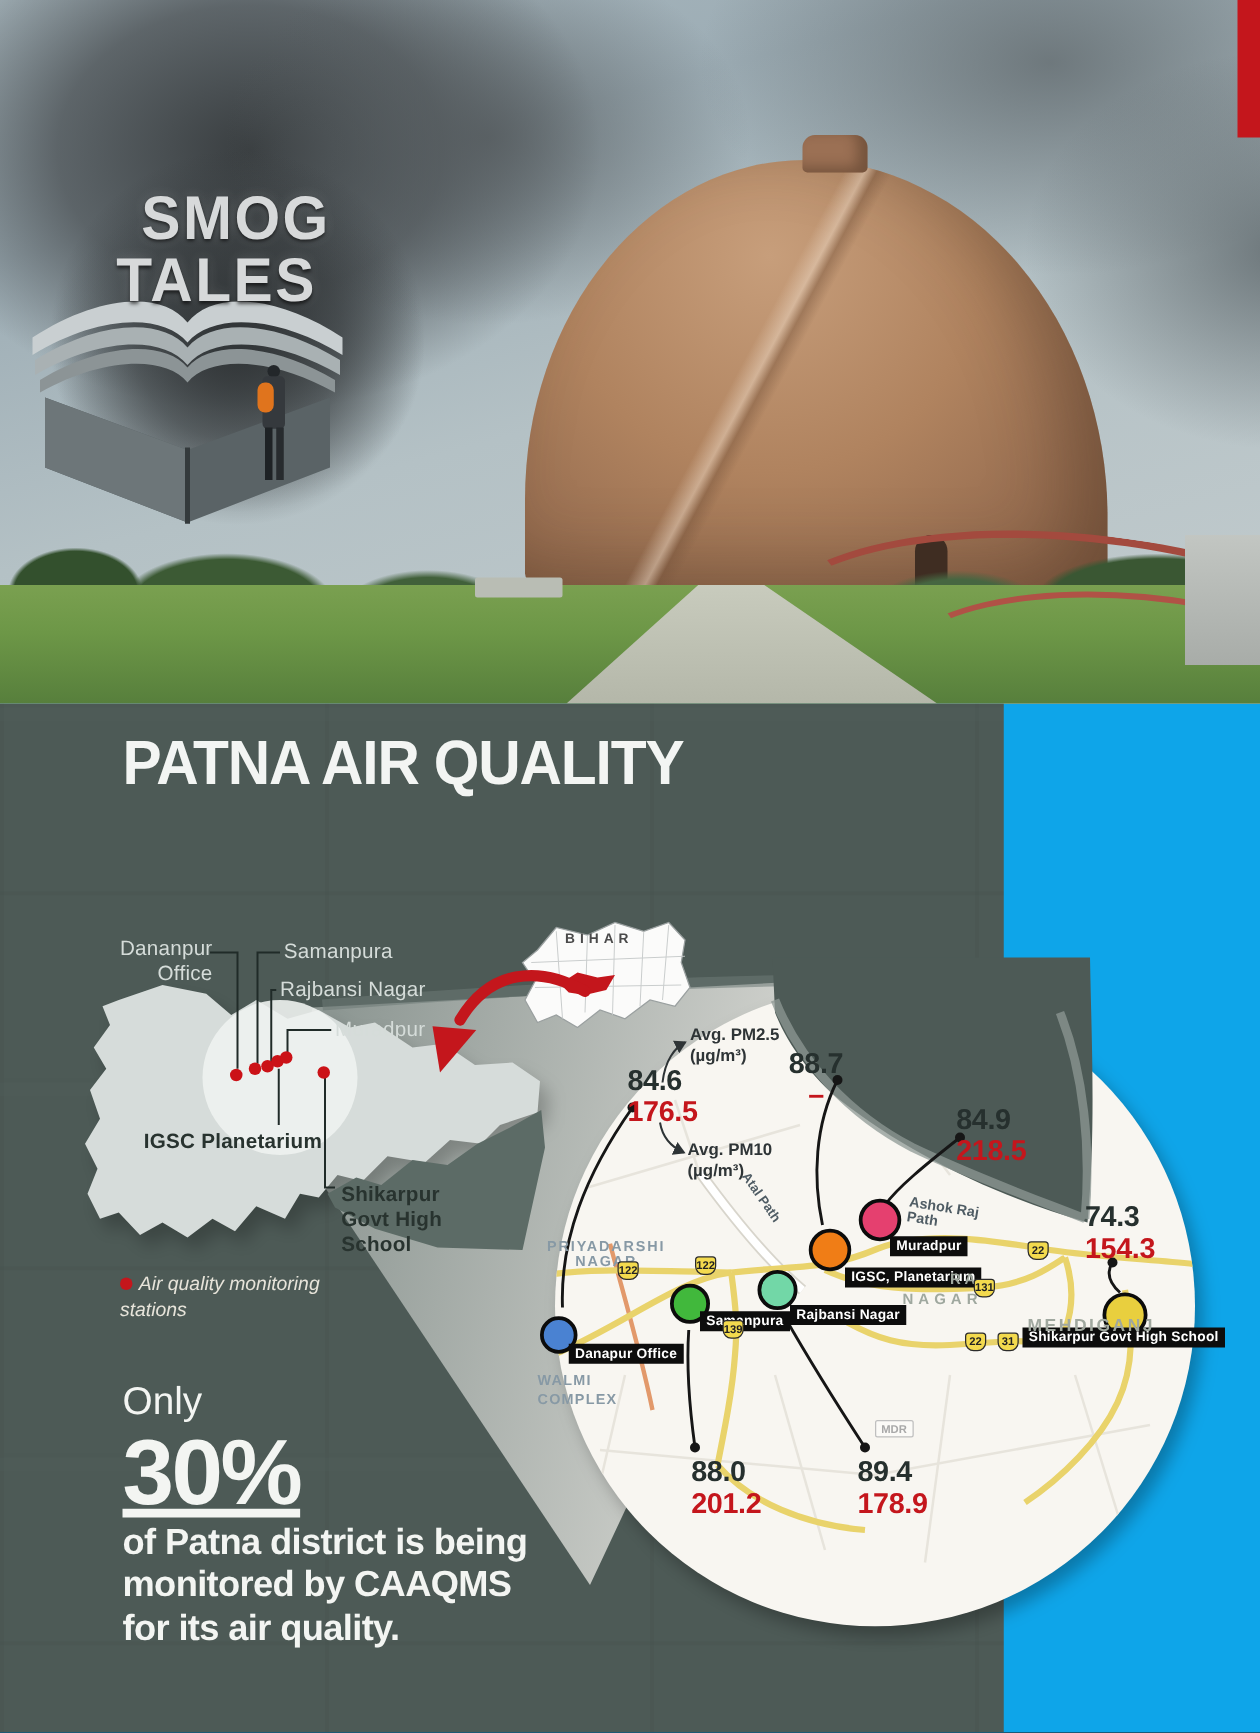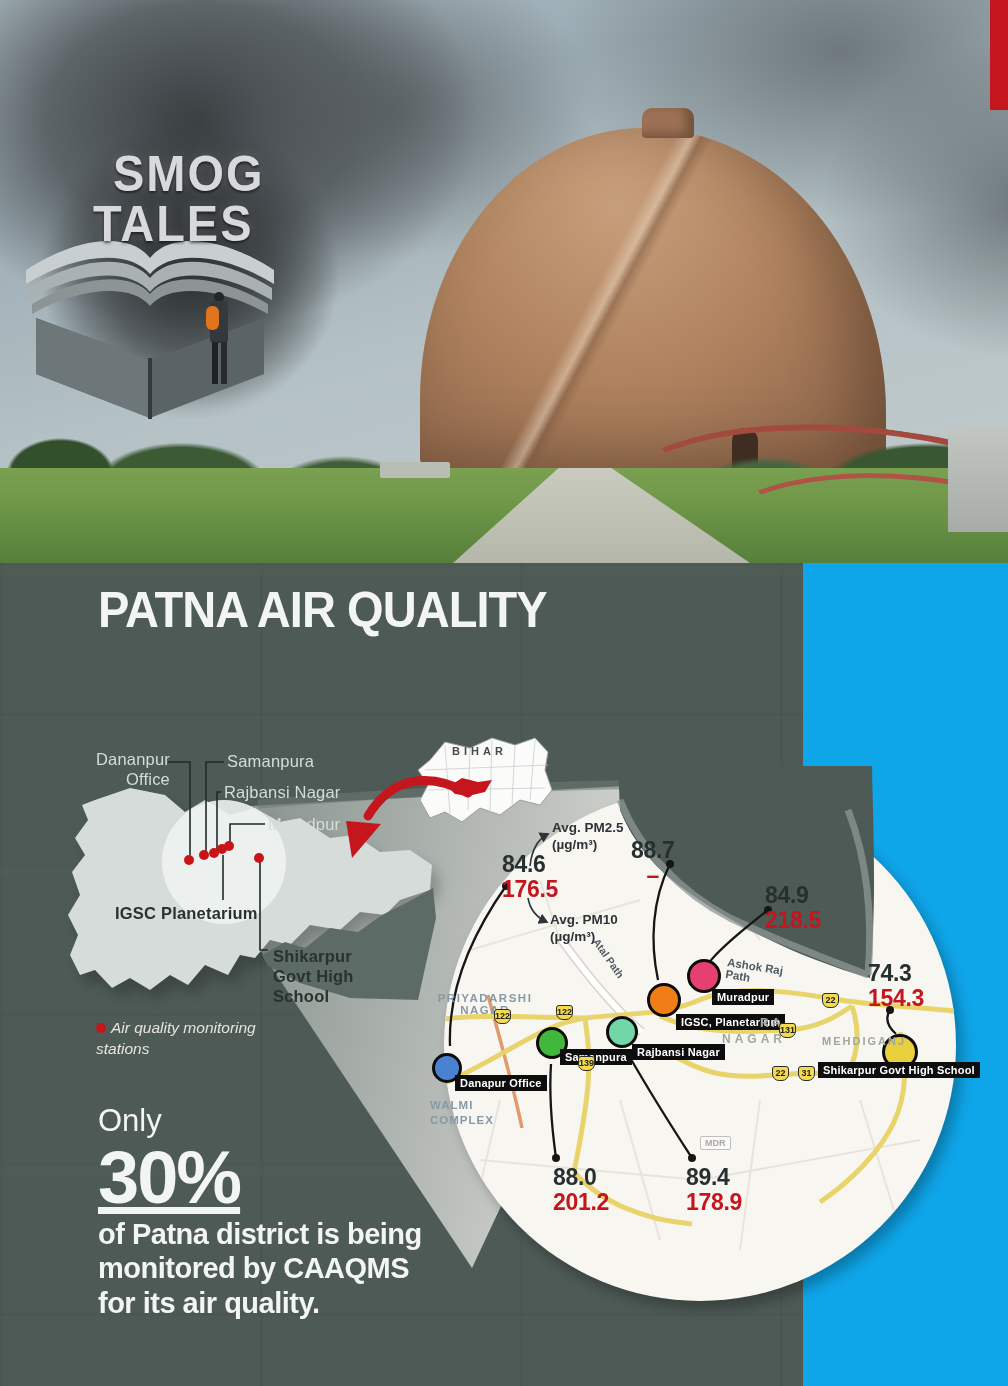--- a/index.html
+++ b/index.html
@@ -338,21 +338,21 @@
     <div class="blackbox" style="left:455px;top:512px;">Danapur Office</div>
     <div class="blackbox" style="left:560px;top:486px;">Samanpura</div>
     <div class="blackbox" style="left:632px;top:481px;">Rajbansi Nagar</div>
     <div class="blackbox" style="left:676px;top:451px;">IGSC, Planetarium</div>
     <div class="blackbox" style="left:712px;top:426px;">Muradpur</div>
     <div class="blackbox" style="left:818px;top:499px;">Shikarpur Govt High School</div>
 
     <div class="area" style="left:433px;top:429px;width:104px;text-align:center;font-size:11.5px;letter-spacing:1.5px;">PRIYADARSHI NAGAR</div>
     <div class="area" style="left:760px;top:453px;font-size:12px;letter-spacing:3px;color:#9fa89f;">RA</div>
     <div class="area" style="left:722px;top:469px;font-size:12px;letter-spacing:4px;color:#9fa89f;">NAGAR</div>
-    <div class="area" style="left:822px;top:472px;font-size:11px;letter-spacing:2px;color:#a0a89f;">MEHDIGANJ</div>
+    <div class="area" style="left:822px;top:489px;font-size:14px;letter-spacing:2px;color:#a0a89f;">MEHDIGANJ</div>
     <div class="area" style="left:430px;top:535px;width:70px;font-size:11.5px;letter-spacing:1px;line-height:1.3;">WALMI COMPLEX</div>
     <div class="mdr" style="left:700px;top:573px;">MDR</div>
 
     <div class="roadlbl" style="left:726px;top:399px;font-size:11.5px;transform:rotate(9deg);">Ashok Raj Path</div>
     <div class="roadlbl" style="left:586px;top:389px;font-size:10.5px;transform:rotate(55deg);">Atal Path</div>
 
     <div class="shield" style="left:494px;top:446px;">122</div>
     <div class="shield" style="left:556px;top:442px;">122</div>
     <div class="shield" style="left:578px;top:493px;">139</div>
     <div class="shield" style="left:822px;top:430px;">22</div>

